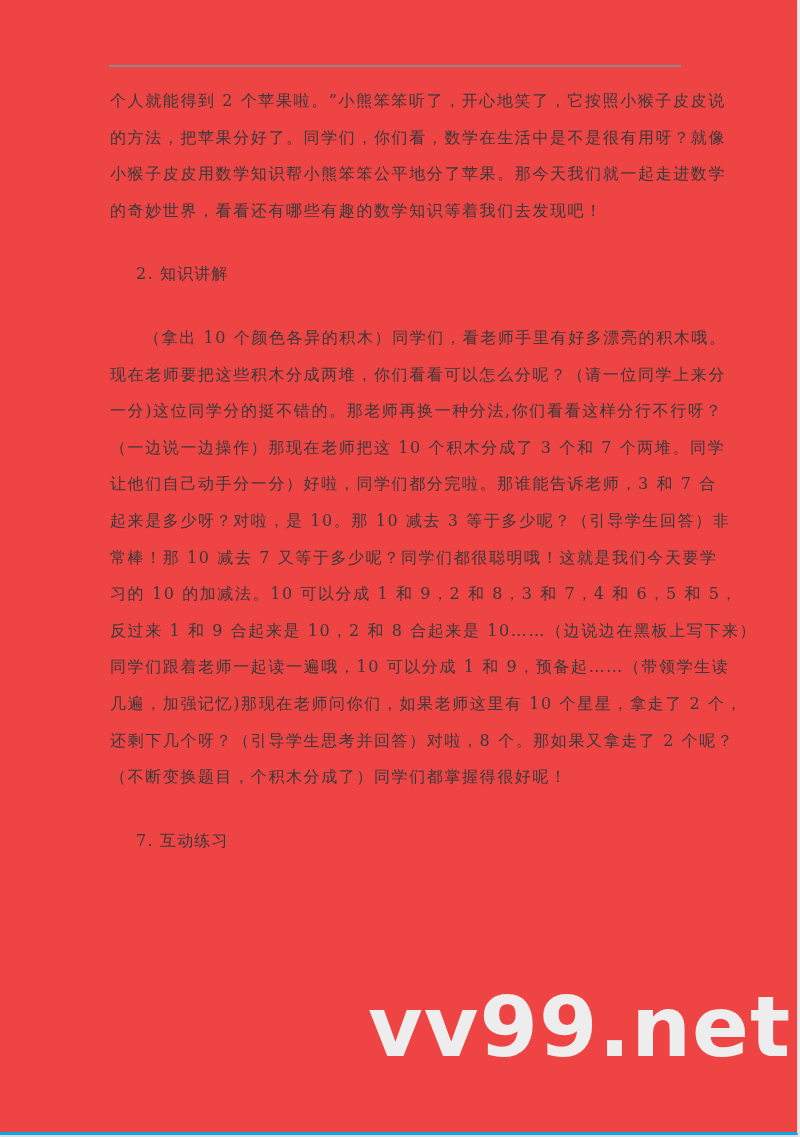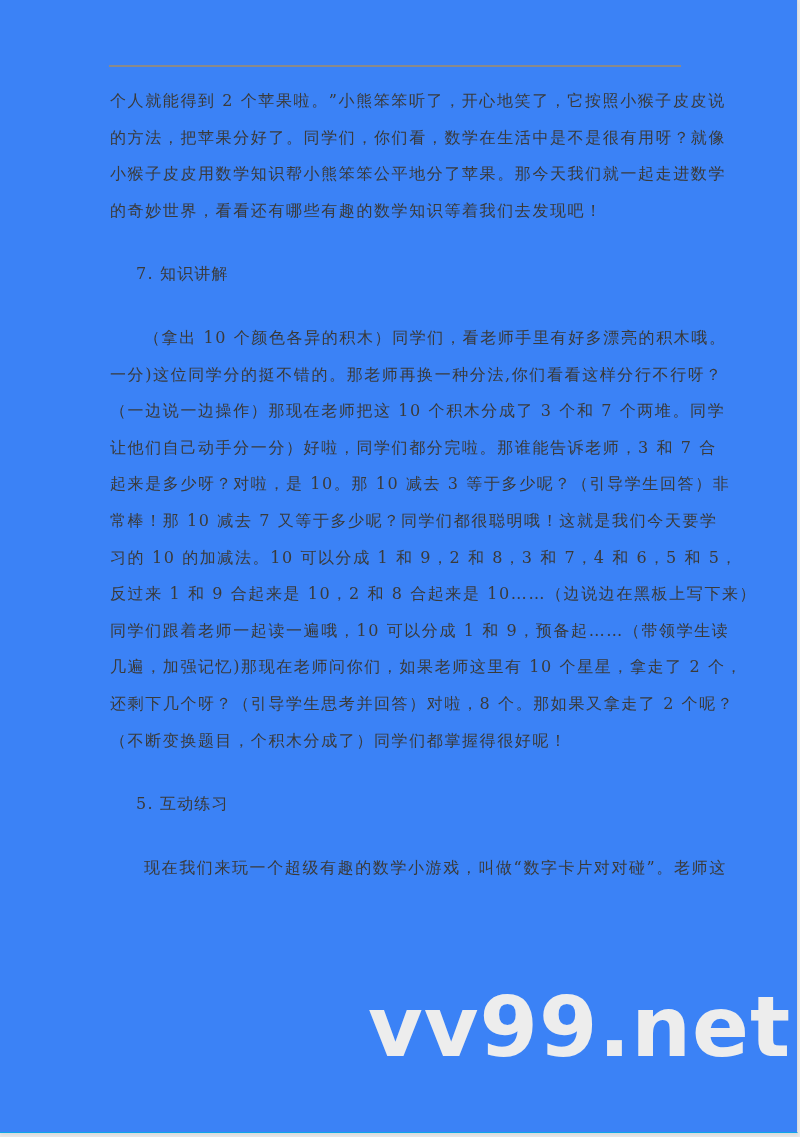--- a/index.html
+++ b/index.html
@@ -13,23 +13,23 @@
       position: relative;
       overflow: hidden;
       font-family: "DejaVu Serif", "Liberation Serif", serif;
     }
     .page {
       position: absolute;
       left: 0;
       top: 0;
       width: 797px;
       height: 1132px;
-      background: #3b82f6;
+      background: #ef4444;
       border-right: 1px solid #dcdcdc;
-      border-bottom: 1px solid #0ea5e9;
+      border-bottom: 3px solid #0ea5e9;
       box-shadow: 0 2px 3px rgba(0,0,0,0.06);
     }
     .header-rule {
       position: absolute;
       left: 109px;
       top: 65px;
       width: 572px;
       height: 0;
       border-top: 2px solid #8a8a8a;
     }
@@ -79,44 +79,42 @@
   <div class="content">
     <div>
       <div class="line">个人就能得到 2 个苹果啦。”小熊笨笨听了，开心地笑了，它按照小猴子皮皮说</div>
       <div class="line">的方法，把苹果分好了。同学们，你们看，数学在生活中是不是很有用呀？就像</div>
       <div class="line">小猴子皮皮用数学知识帮小熊笨笨公平地分了苹果。那今天我们就一起走进数学</div>
       <div class="line">的奇妙世界，看看还有哪些有趣的数学知识等着我们去发现吧！</div>
     </div>
 
     <div class="gap"></div>
 
-    <div class="line heading">7. 知识讲解</div>
+    <div class="line heading">2. 知识讲解</div>
 
     <div class="gap"></div>
 
     <div>
       <div class="line indent">（拿出 10 个颜色各异的积木）同学们，看老师手里有好多漂亮的积木哦。</div>
+      <div class="line">现在老师要把这些积木分成两堆，你们看看可以怎么分呢？（请一位同学上来分</div>
       <div class="line">一分)这位同学分的挺不错的。那老师再换一种分法,你们看看这样分行不行呀？</div>
       <div class="line">（一边说一边操作）那现在老师把这 10 个积木分成了 3 个和 7 个两堆。同学</div>
       <div class="line">让他们自己动手分一分）好啦，同学们都分完啦。那谁能告诉老师，3 和 7 合</div>
       <div class="line">起来是多少呀？对啦，是 10。那 10 减去 3 等于多少呢？（引导学生回答）非</div>
       <div class="line">常棒！那 10 减去 7 又等于多少呢？同学们都很聪明哦！这就是我们今天要学</div>
       <div class="line">习的 10 的加减法。10 可以分成 1 和 9，2 和 8，3 和 7，4 和 6，5 和 5，</div>
       <div class="line">反过来 1 和 9 合起来是 10，2 和 8 合起来是 10……（边说边在黑板上写下来）</div>
       <div class="line">同学们跟着老师一起读一遍哦，10 可以分成 1 和 9，预备起……（带领学生读</div>
       <div class="line">几遍，加强记忆)那现在老师问你们，如果老师这里有 10 个星星，拿走了 2 个，</div>
       <div class="line">还剩下几个呀？（引导学生思考并回答）对啦，8 个。那如果又拿走了 2 个呢？</div>
       <div class="line">（不断变换题目，个积木分成了）同学们都掌握得很好呢！</div>
     </div>
 
     <div class="gap"></div>
 
-    <div class="line heading">5. 互动练习</div>
+    <div class="line heading">7. 互动练习</div>
 
     <div class="gap"></div>
 
-    <div>
-      <div class="line indent">现在我们来玩一个超级有趣的数学小游戏，叫做“数字卡片对对碰”。老师这</div>
-    </div>
   </div>
 
   <div class="watermark">vv99.net</div>
 </div>
 
 </body></html>

